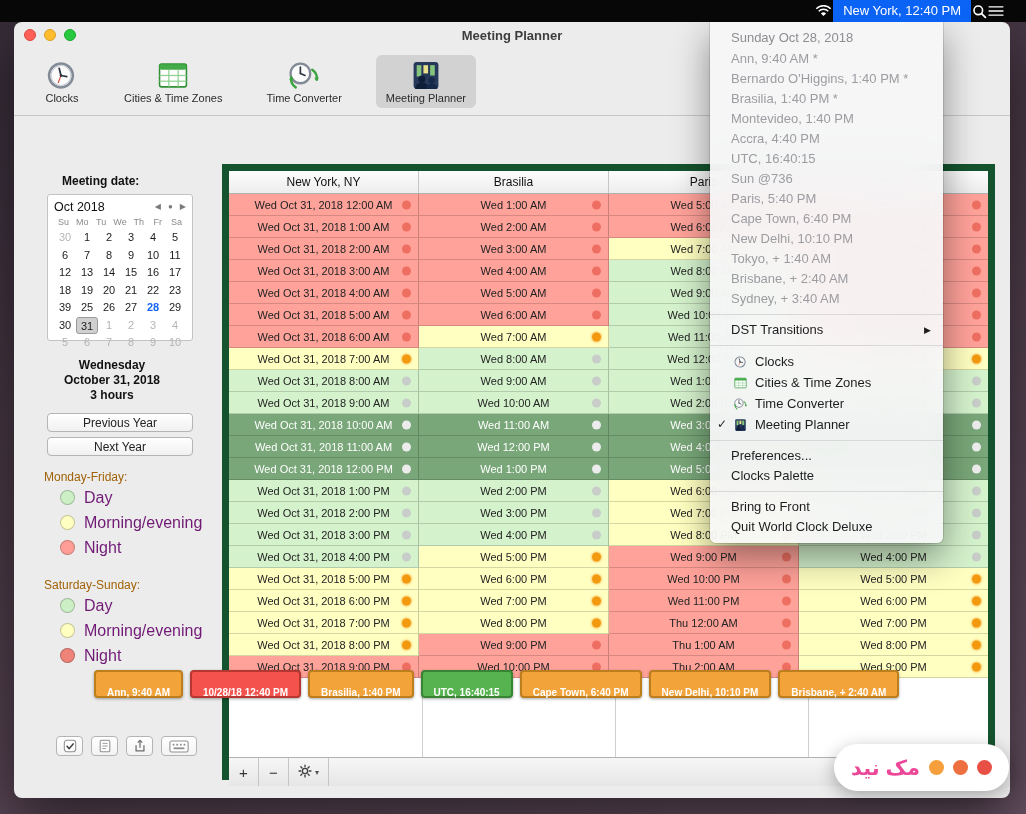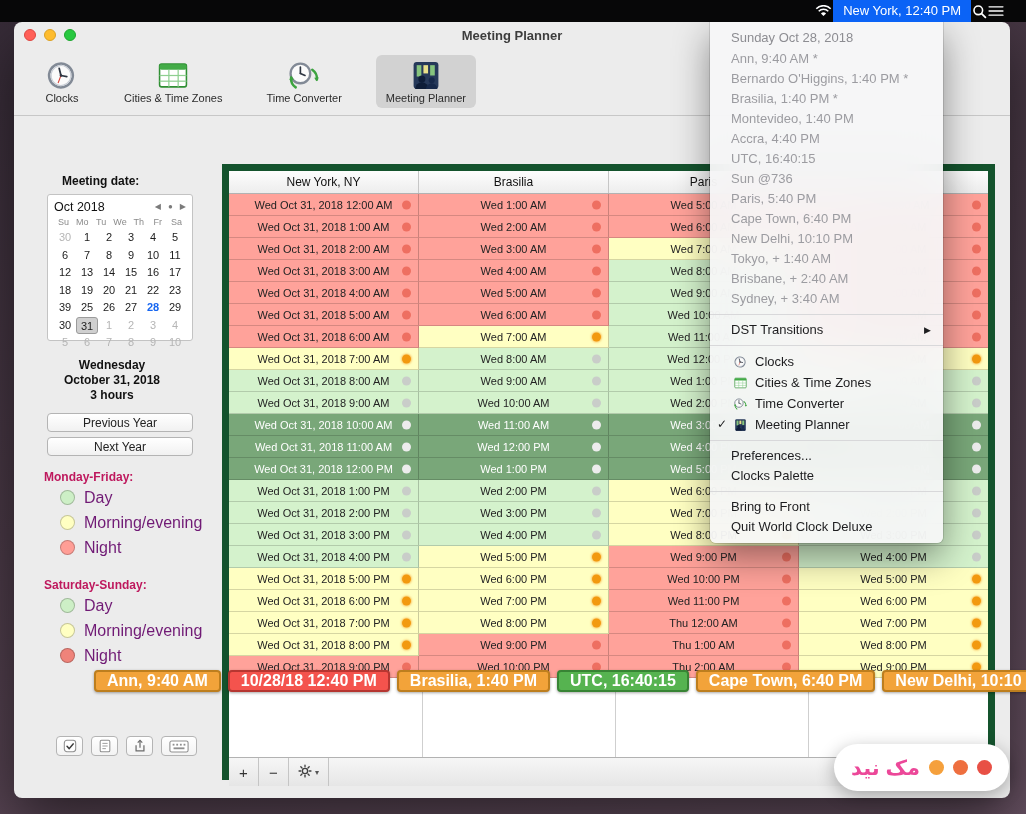--- a/index.html
+++ b/index.html
@@ -49,21 +49,21 @@
   .cal-day{line-height:17px;border-radius:3px}
   .cal-day.muted{color:#b5b5b5}
   .cal-day.today{color:#1766f0;font-weight:bold}
   .cal-day.selected{background:#cfcfcf;border:1px solid #9b9b9b}
   .sel-info{position:absolute;left:0;top:242px;width:196px;text-align:center;font-size:12px;
     font-weight:bold;color:#111;line-height:15px}
   .side-btn{position:absolute;left:33px;width:146px;height:19px;background:linear-gradient(#ffffff,#f1f1f1);
     border:1px solid #b4b4b4;border-radius:4px;font-size:12px;color:#222;font-family:inherit}
   .side-btn.prev{top:297px}
   .side-btn.next{top:321px}
-  .legend-title{position:absolute;left:30px;font-size:12px;font-weight:bold;color:#be185d}
+  .legend-title{position:absolute;left:30px;font-size:12px;font-weight:normal;color:#a16207}
   .legend-title.t1{top:354px}
   .legend-title.t2{top:462px}
   .legend{position:absolute;left:46px;display:flex;flex-direction:column;gap:10px}
   .legend.l1{top:374px}
   .legend.l2{top:482px}
   .legend-row{display:flex;align-items:center;gap:9px;height:15px}
   .legend-dot{width:15px;height:15px;border-radius:50%;border:1px solid rgba(0,0,0,.22)}
   .legend-label{font-size:16px;color:#701a75}
   .side-tools{position:absolute;left:42px;top:620px;display:flex;gap:8px}
   .tool-btn{width:27px;height:20px;background:linear-gradient(#fff,#f3f3f3);border:1px solid #b4b4b4;
@@ -96,21 +96,21 @@
   .pl-cell.sel .dot{background:var(--dot-sel)}
   .pl-empty{position:relative;height:80px;background:#fff;border-bottom:1px solid #b2b2b2}
   .vline{position:absolute;top:0;bottom:0;width:1px;background:#cfcfcf}
   .pl-footer{height:28px;background:linear-gradient(#f6f6f6,#e6e6e6);display:flex;align-items:center}
   .pf-btn{width:30px;height:100%;border:none;border-right:1px solid #c5c5c5;background:transparent;
     font-size:15px;color:#333;display:flex;align-items:center;justify-content:center;font-family:inherit;gap:3px}
   .pf-btn .caret{font-size:8px;color:#555}
 
   
   .chips{position:absolute;left:80px;top:648px;right:18px;display:flex;gap:7px;z-index:30}
-  .chip{height:22px;line-height:18px;padding:0 11px;border-radius:4px;border:2px solid;font-size:16px;
+  .chip{height:22px;line-height:18px;padding:12px 11px;border-radius:4px;border:2px solid;font-size:10px;
     font-weight:bold;color:#fff;white-space:nowrap;box-shadow:0 1px 3px rgba(0,0,0,.35)}
   .chip.amber{background:var(--chip-amber-bg);border-color:var(--chip-amber-border)}
   .chip.red{background:var(--chip-red-bg);border-color:var(--chip-red-border)}
   .chip.green{background:var(--chip-green-bg);border-color:var(--chip-green-border)}
 
   
   .menu{position:absolute;left:710px;top:22px;width:233px;background:rgba(246,246,248,.93);
     backdrop-filter:blur(22px);-webkit-backdrop-filter:blur(22px);border-radius:0 0 6px 6px;
     box-shadow:0 14px 36px rgba(0,0,0,.42),0 0 0 1px rgba(0,0,0,.12);padding:4px 0 6px;z-index:60}
   .mi{height:20px;line-height:20px;padding:0 12px 0 21px;font-size:13px;color:#1d1d1f;white-space:nowrap;

